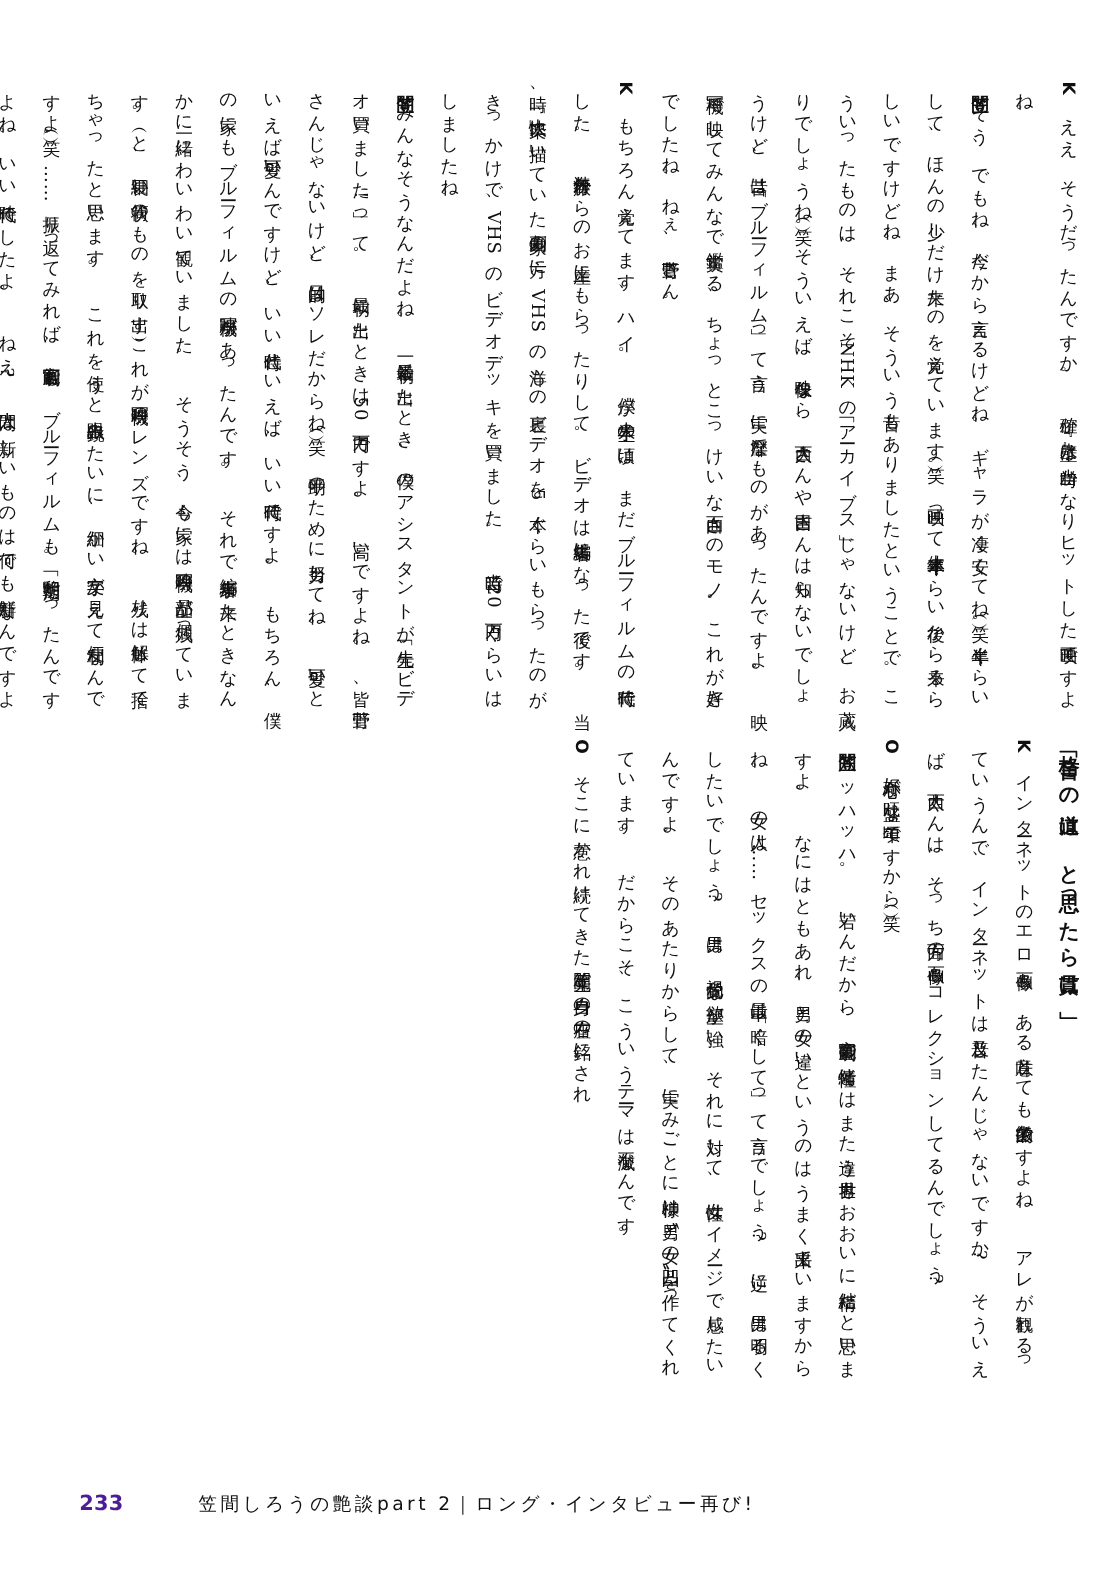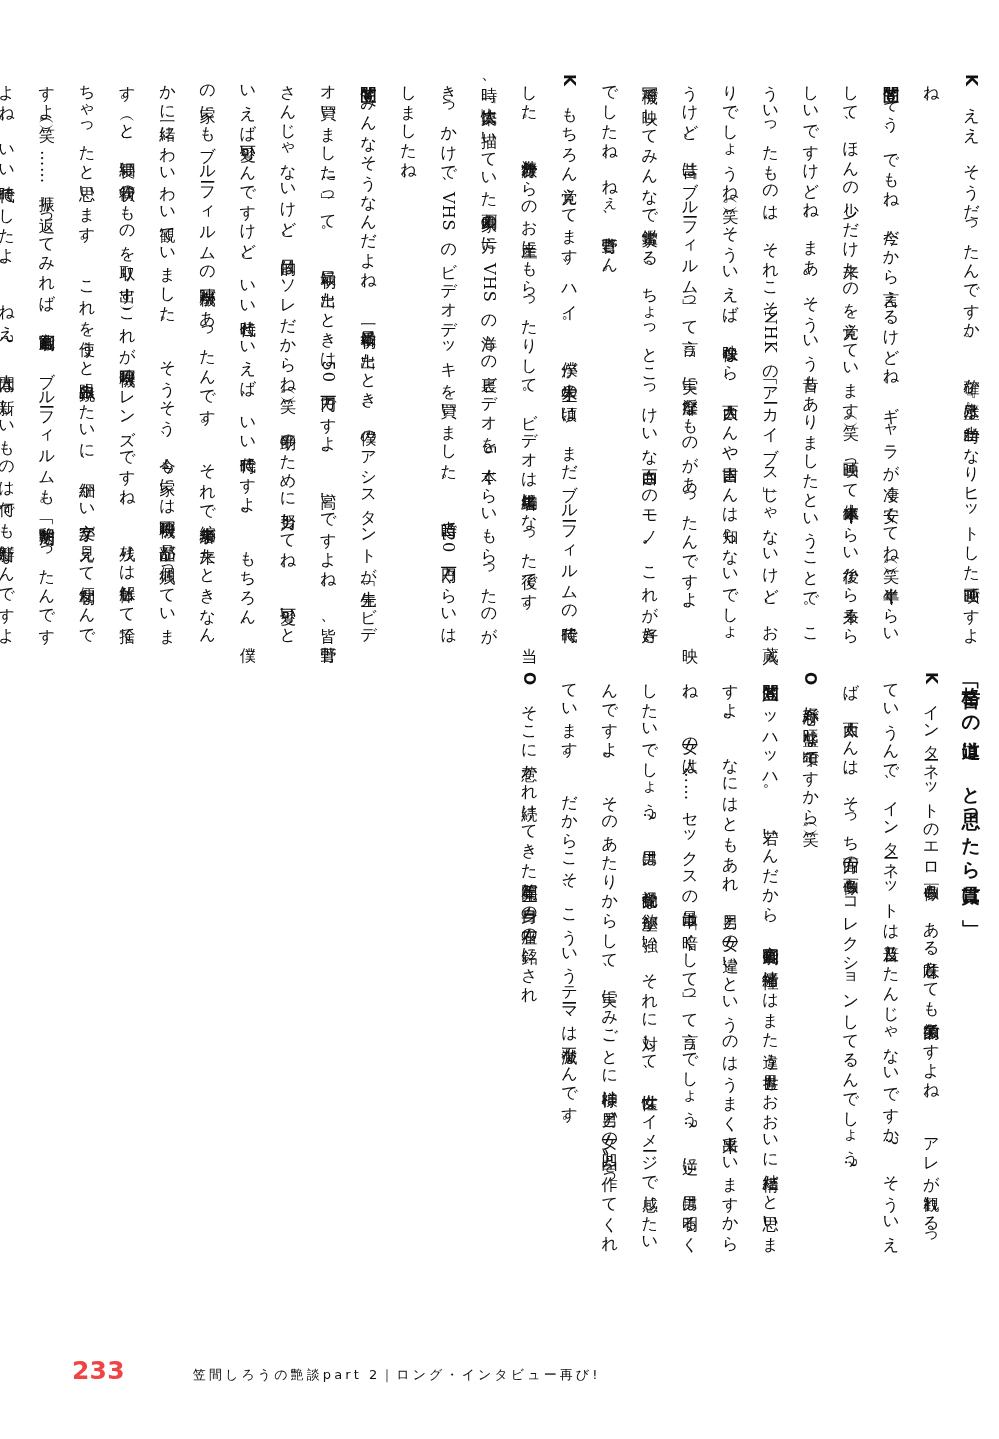--- a/index.html
+++ b/index.html
@@ -86,29 +86,29 @@
     position: absolute;
     left: 0;
     top: 1356px;
     width: 999px;
     height: 40px;
     display: flex;
     align-items: baseline;
   }
   #page-number {
     font-family: "DejaVu Sans", "Liberation Sans", sans-serif;
-    font-size: 25px;
+    font-size: 19px;
     font-weight: 700;
-    color: #ef4444;
+    color: #4c1d95;
     margin-left: 72px;
     letter-spacing: 0.2px;
   }
   #footer-title {
     font-family: "DejaVu Sans", "Liberation Sans", sans-serif;
-    font-size: 13px;
+    font-size: 17px;
     color: #111;
     margin-left: 68px;
     letter-spacing: 3.1px;
     white-space: nowrap;
   }
 </style>
 </head>
 <body>
 
 <div id="page">

